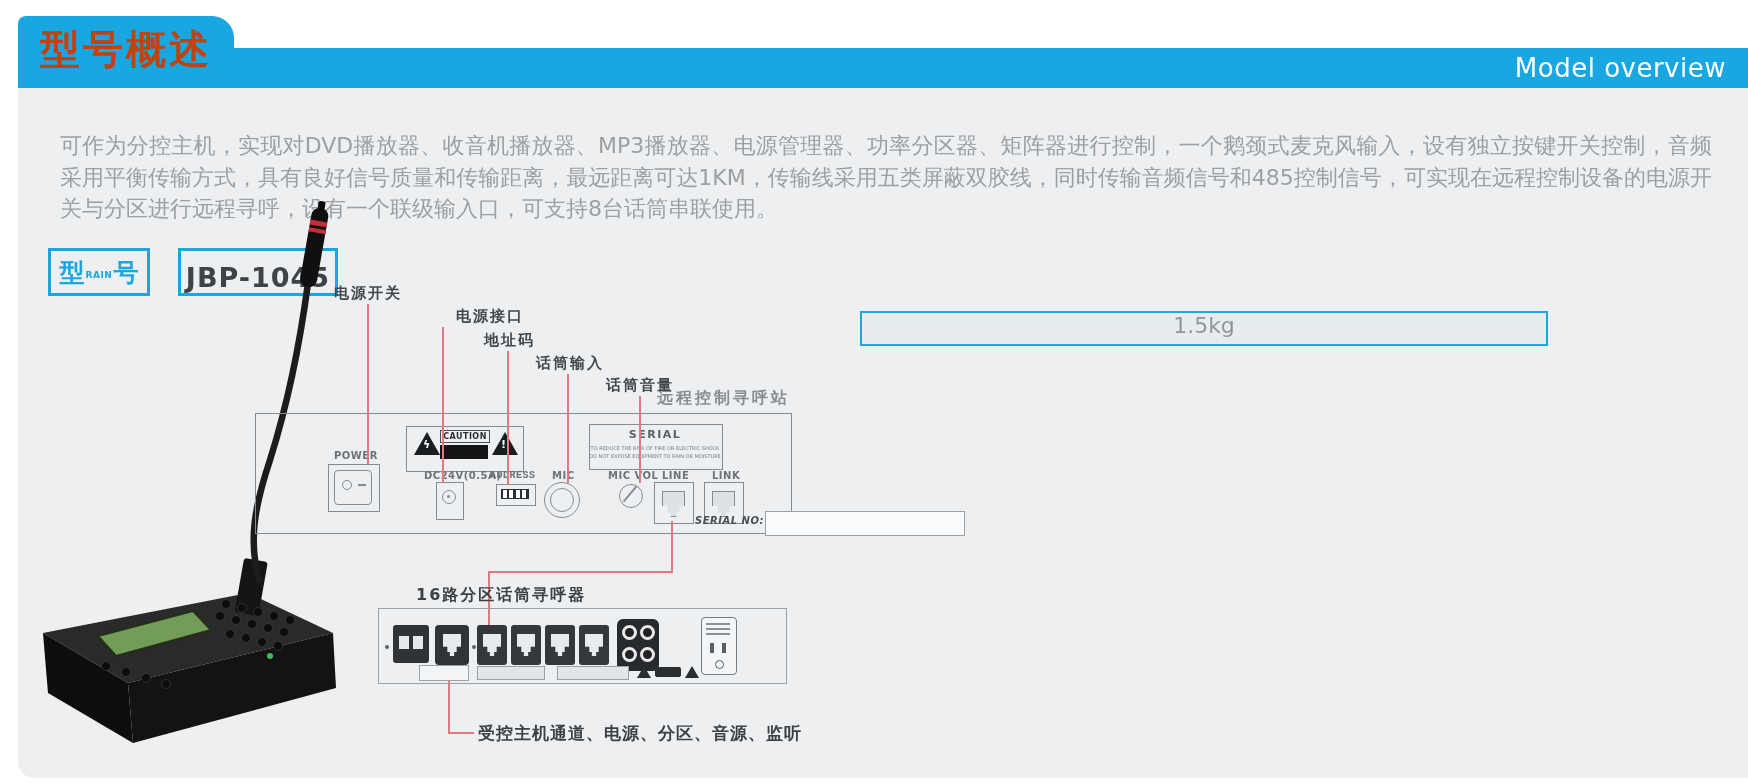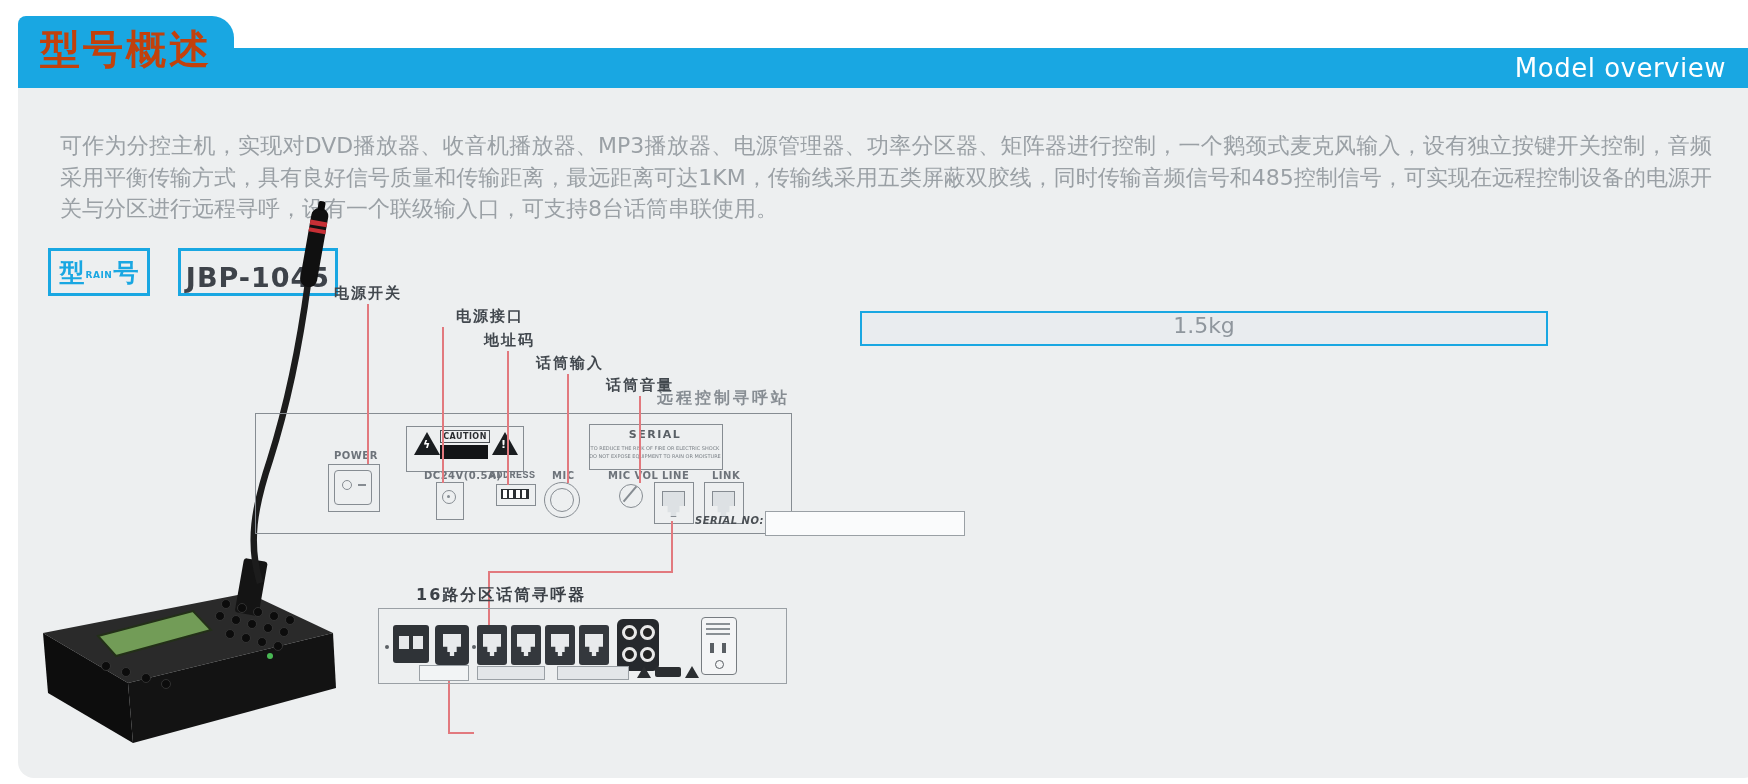--- a/index.html
+++ b/index.html
@@ -295,20 +295,21 @@
         <span class="hole"></span>
       </span>
       <span class="obox" style="left:40px;top:56px;width:48px;height:14px;"></span>
       <span class="flatbox" style="left:98px;top:57px;width:66px;"></span>
       <span class="flatbox" style="left:178px;top:57px;width:70px;"></span>
       <span class="tri2" style="left:258px;top:57px;"></span>
       <span class="bar2" style="left:276px;top:58px;"></span>
       <span class="tri2" style="left:306px;top:57px;"></span>
     </div>
 
+    <span class="bottom-label">受控主机通道、电源、分区、音源、监听</span>
 
     <table class="spec">
       <thead>
         <tr>
           <td class="lbl">名称</td>
           <td class="val hdr">远程控制寻呼站</td>
         </tr>
       </thead>
       <tbody>
           <tr>

